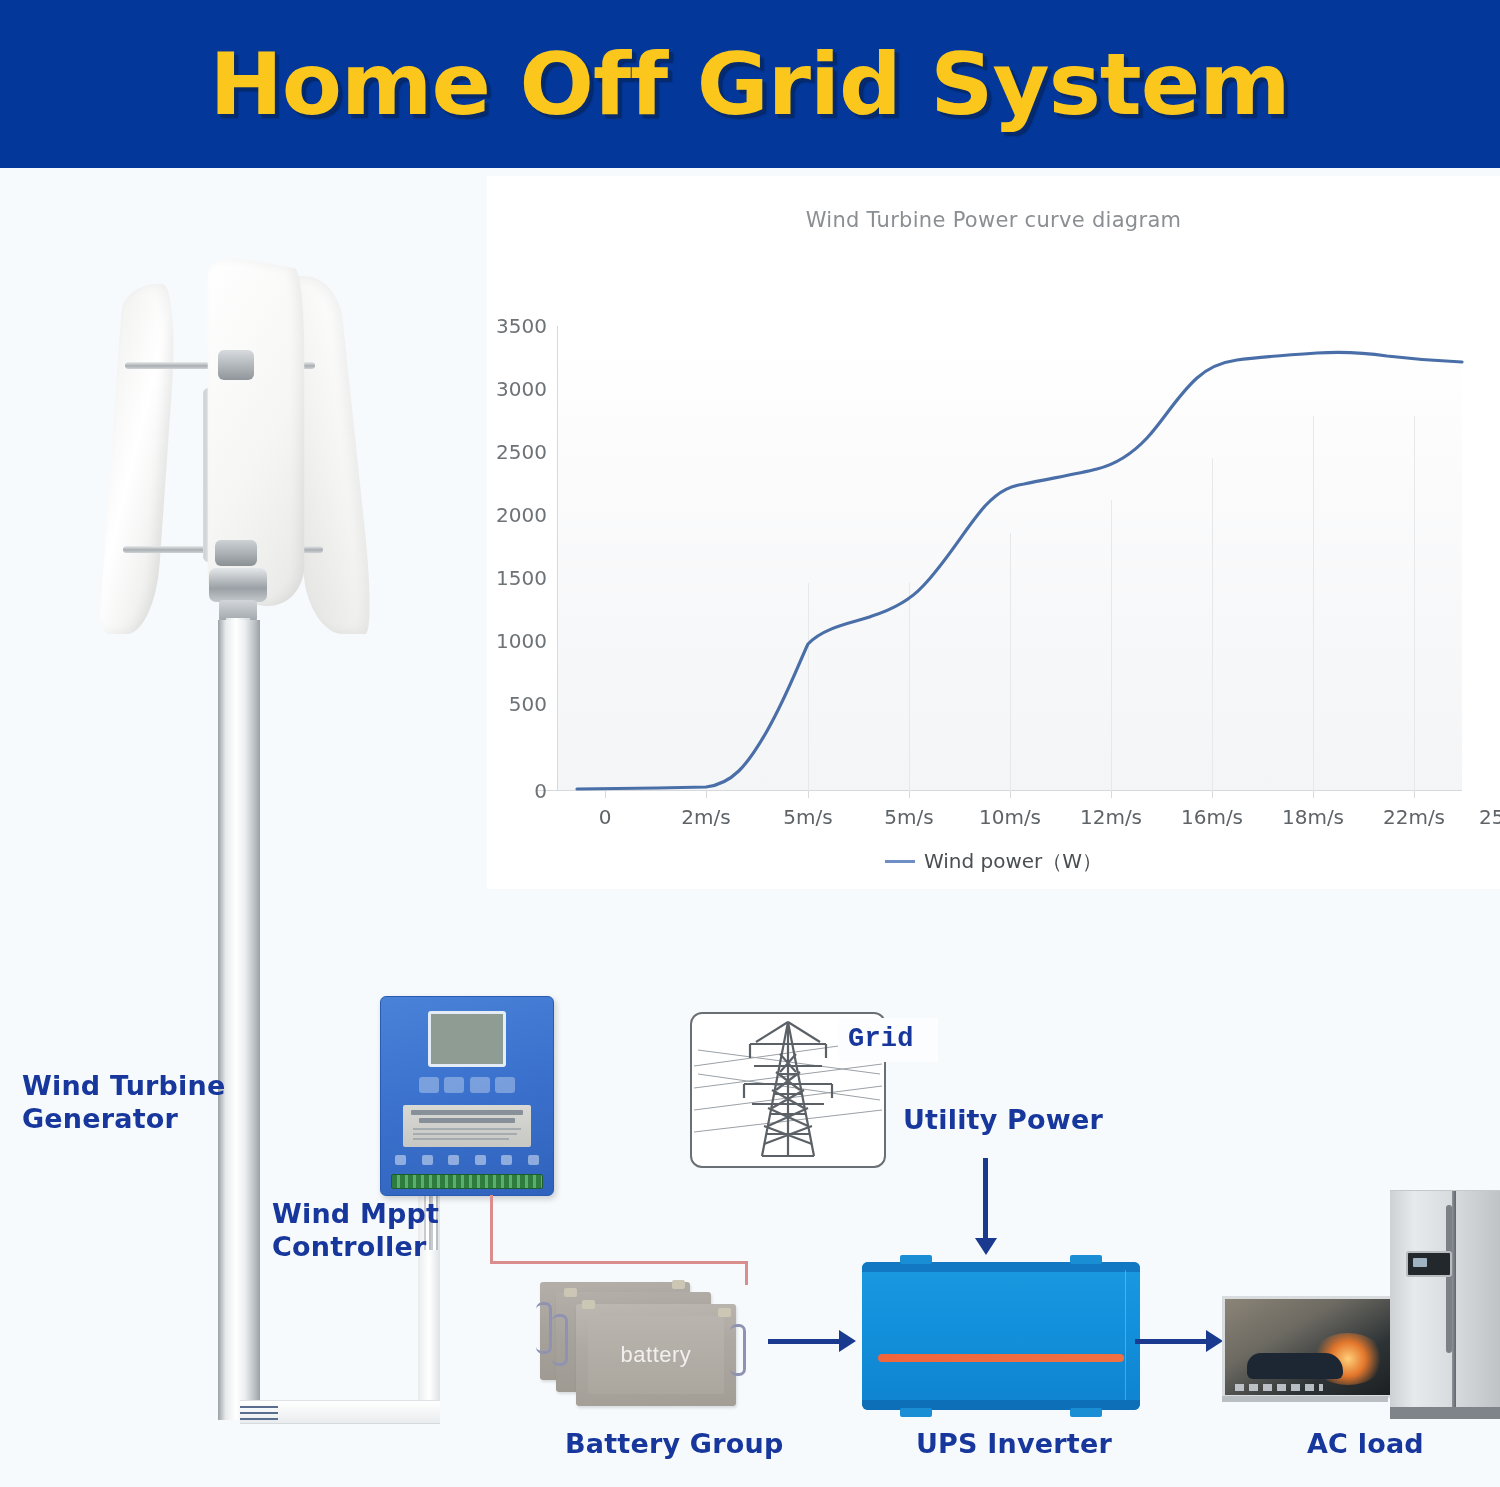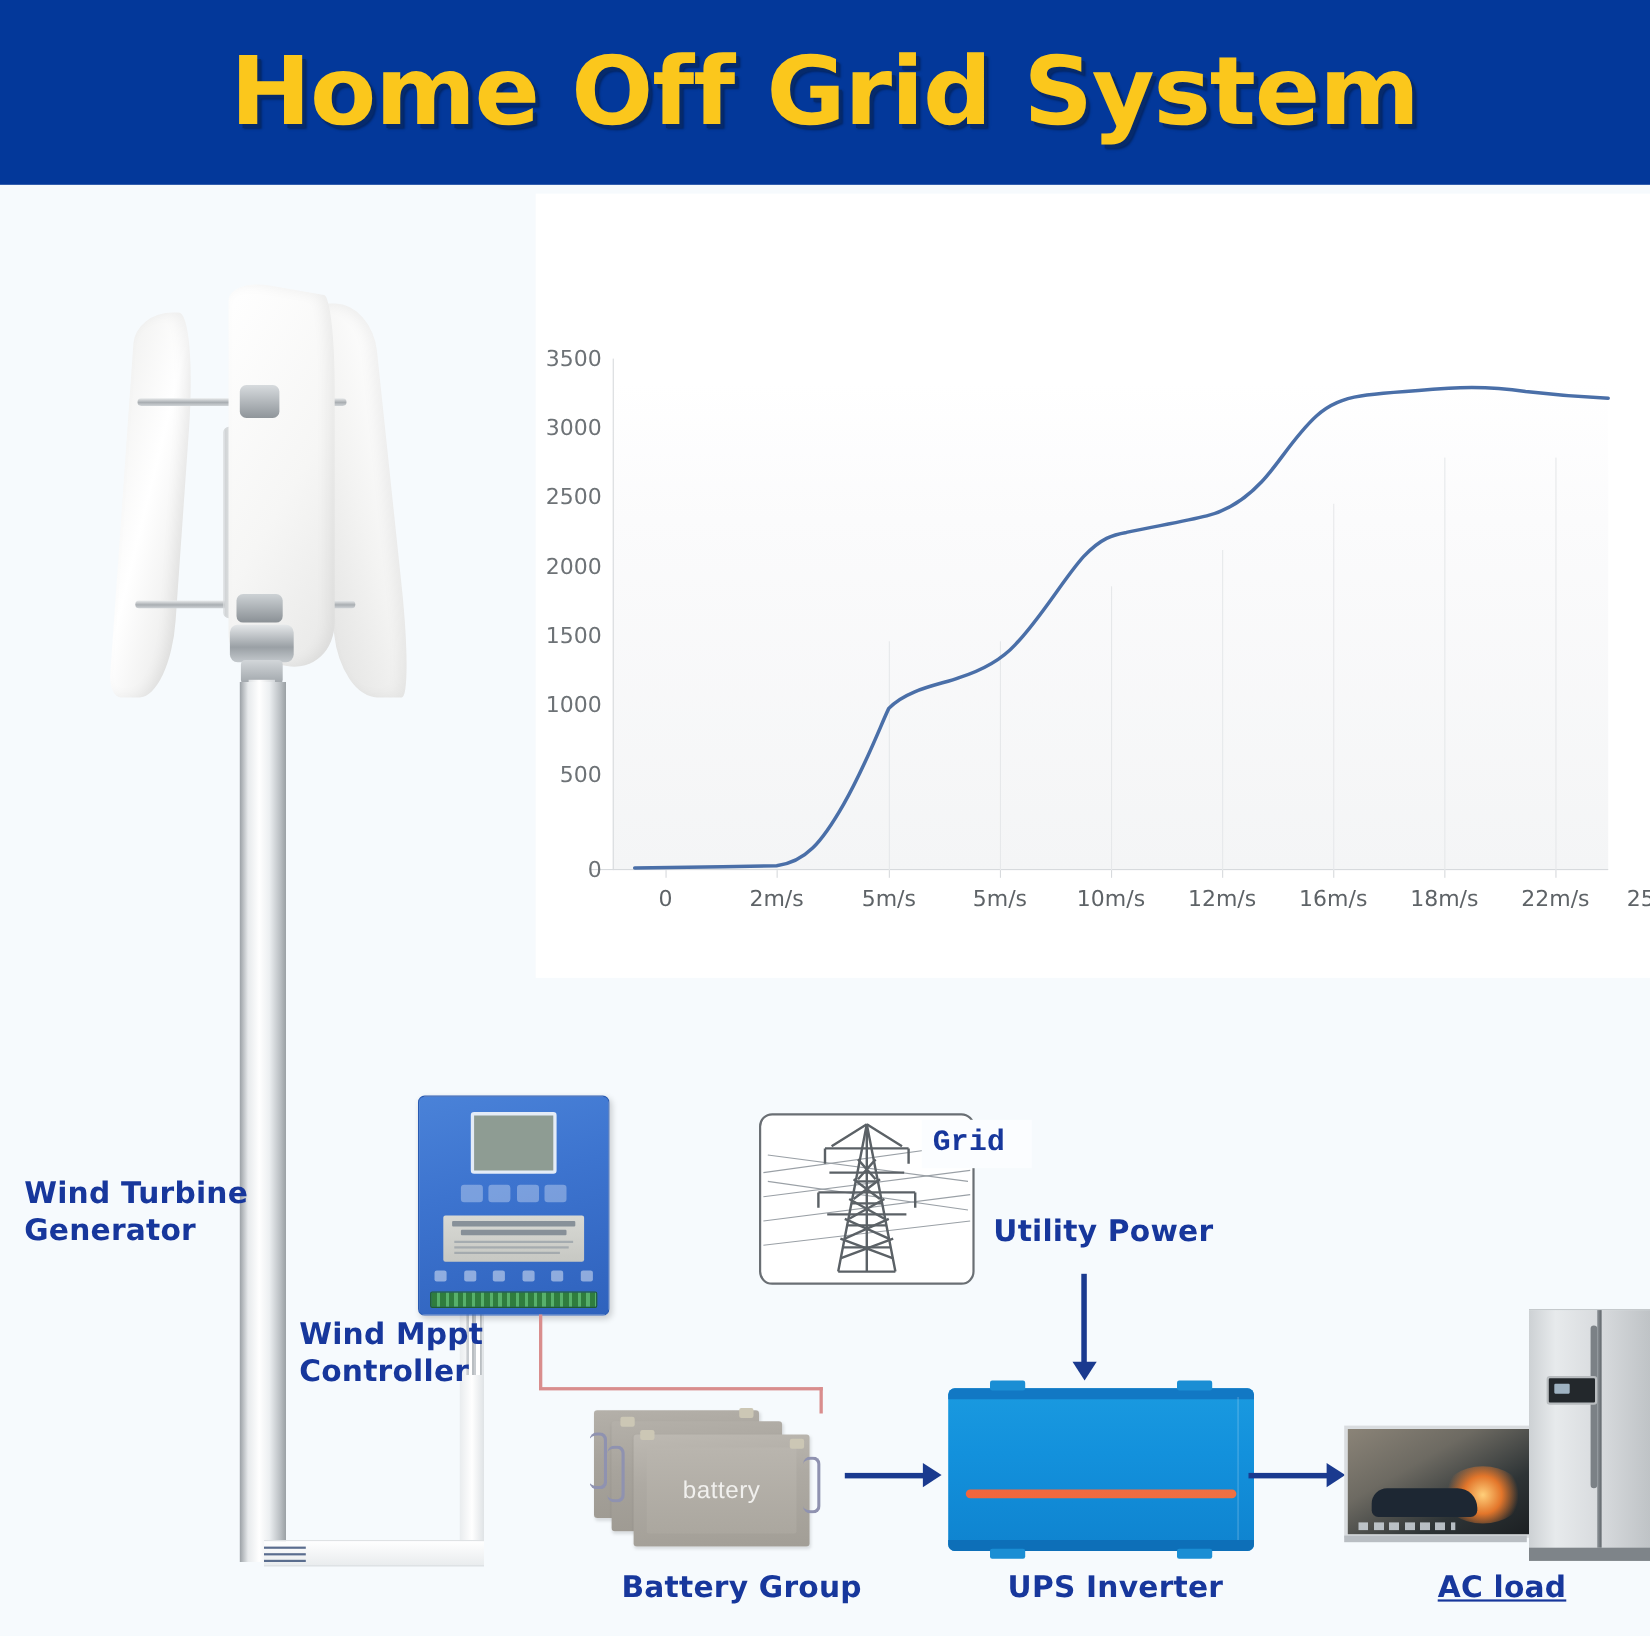--- a/index.html
+++ b/index.html
@@ -232,21 +232,21 @@
     position:absolute;color:#17379c;font-weight:bold;
     font-family:"DejaVu Sans", sans-serif;
     line-height:1.22;letter-spacing:.2px;
   }
   #lbl-turbine{left:22px;top:1070px;font-size:27px;}
   #lbl-mppt{left:272px;top:1198px;font-size:27px;}
   #lbl-grid{left:848px;top:1023px;font-size:27px;font-family:Liberation Mono, monospace;}
   #lbl-utility{left:903px;top:1104px;font-size:27px;}
   #lbl-battery{left:565px;top:1428px;font-size:27px;}
   #lbl-ups{left:916px;top:1428px;font-size:27px;}
-  #lbl-acload{left:1307px;top:1428px;font-size:27px;text-decoration:underline;}
+  #lbl-acload{left:1307px;top:1428px;font-size:27px;}
 </style>
 </head>
 <body>
 
 <div id="banner">
   <div id="banner-title">Home Off Grid System</div>
 </div>
 
 <div id="turbine">
   <div class="blade" id="blade-l"></div>
@@ -267,20 +267,21 @@
 
 <div id="pole"></div>
 <div id="conduit-up"></div>
 <div id="conduit"></div>
 <div class="pole-stripe" style="top:1406px;"></div>
 <div class="pole-stripe" style="top:1412px;"></div>
 <div class="pole-stripe" style="top:1418px;"></div>
 <div id="wire-pair"></div>
 
 <div id="chart-panel">
+  <div id="chart-title">Wind Turbine Power curve diagram</div>
 
   <div id="plot">
     <div id="plot-bg"></div>
     <div id="axis-left"></div>
     <div id="axis-bottom"></div>
 
     <div class="ytick" style="top:-22px;">3500</div>
     <div class="ytick" style="top:41px;">3000</div>
     <div class="ytick" style="top:104px;">2500</div>
     <div class="ytick" style="top:167px;">2000</div>
@@ -328,20 +329,24 @@
                C 490 153 520 148 540 143
                C 560 138 575 128 590 112
                C 606 95 620 70 640 52
                C 652 41 666 36 680 34
                C 700 31 730 29 760 27
                C 790 25 810 27 830 30
                C 855 33 880 35 905 36" fill="none" stroke="#4a6fa8" stroke-width="3.2" stroke-linecap="round" stroke-linejoin="round"></path>
     </svg>
   </div>
 
+  <div id="legend">
+    <span id="legend-swatch"></span>
+    <span id="legend-label">Wind power（W）</span>
+  </div>
 </div>
 
 <div id="controller">
   <div id="ctrl-screen"></div>
   <div id="ctrl-buttons">
     <span class="ctrl-btn"></span>
     <span class="ctrl-btn"></span>
     <span class="ctrl-btn"></span>
     <span class="ctrl-btn"></span>
   </div>

